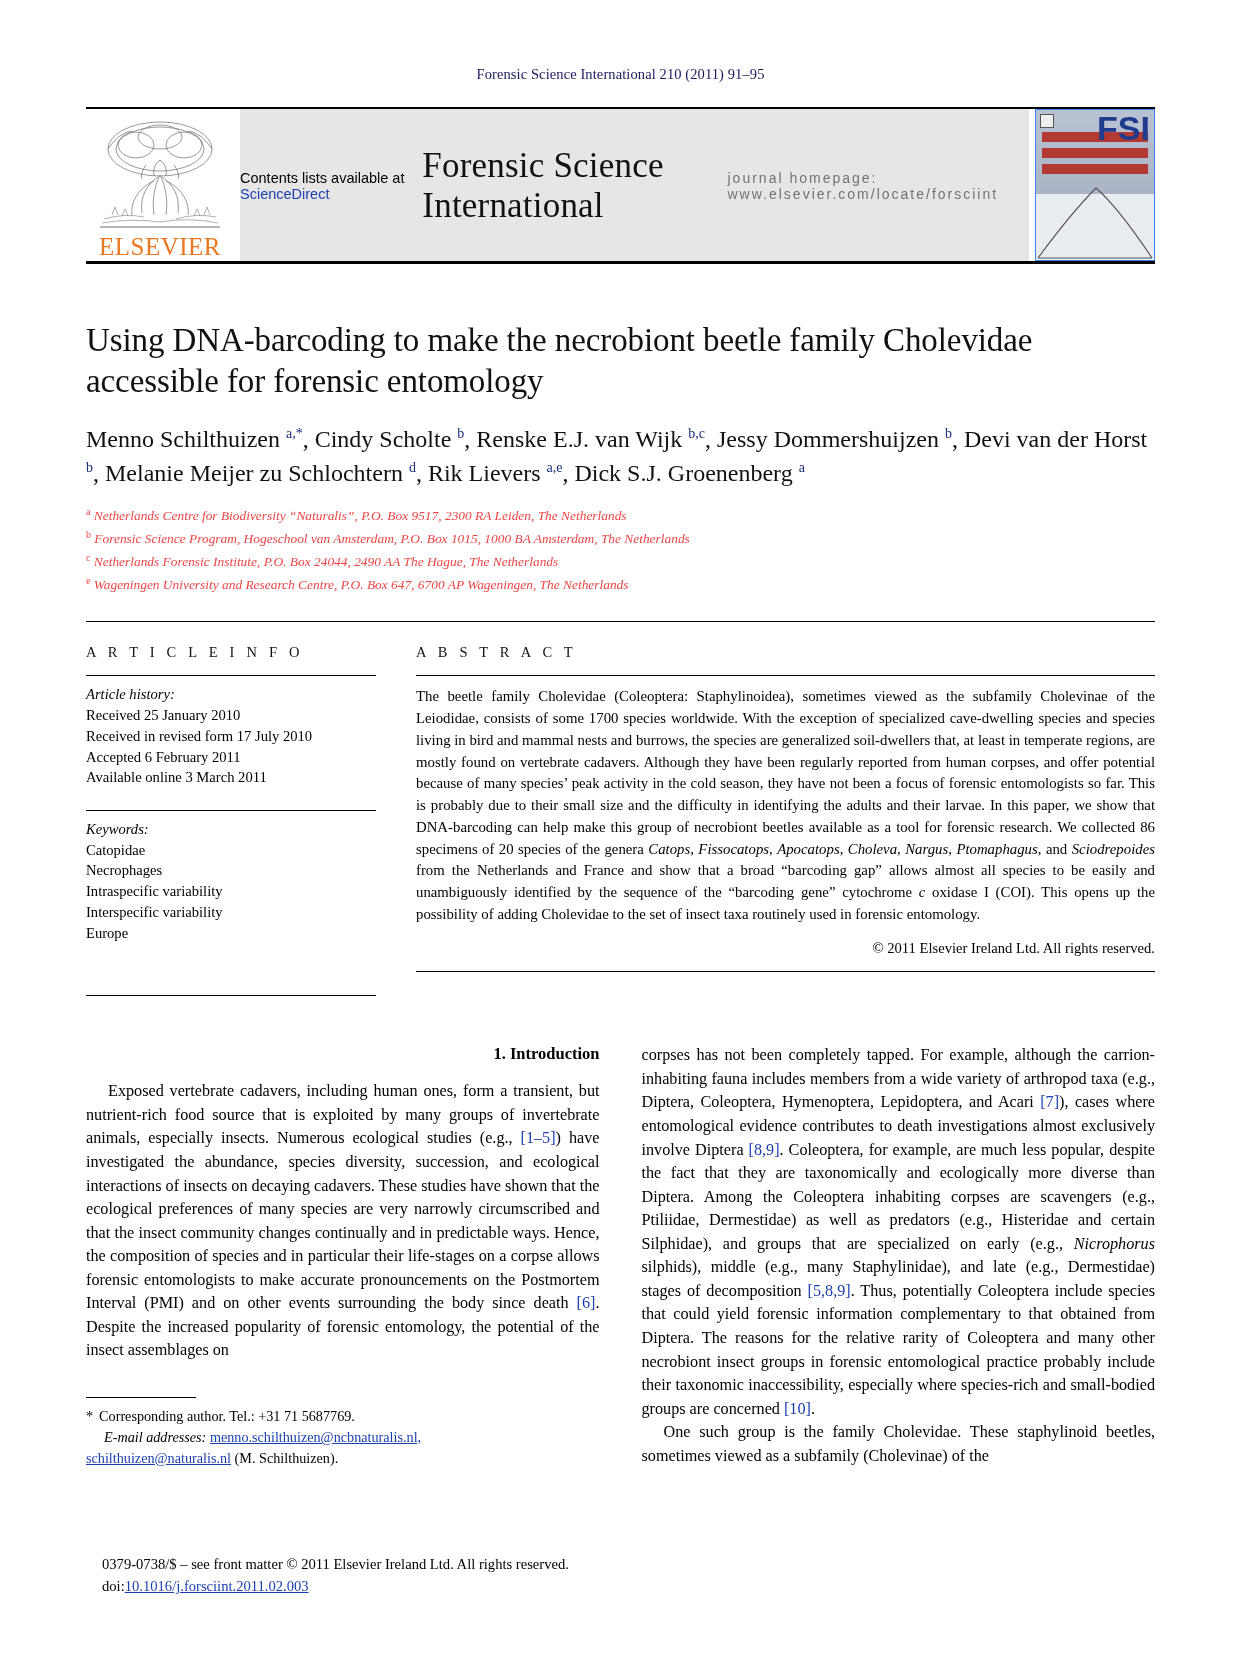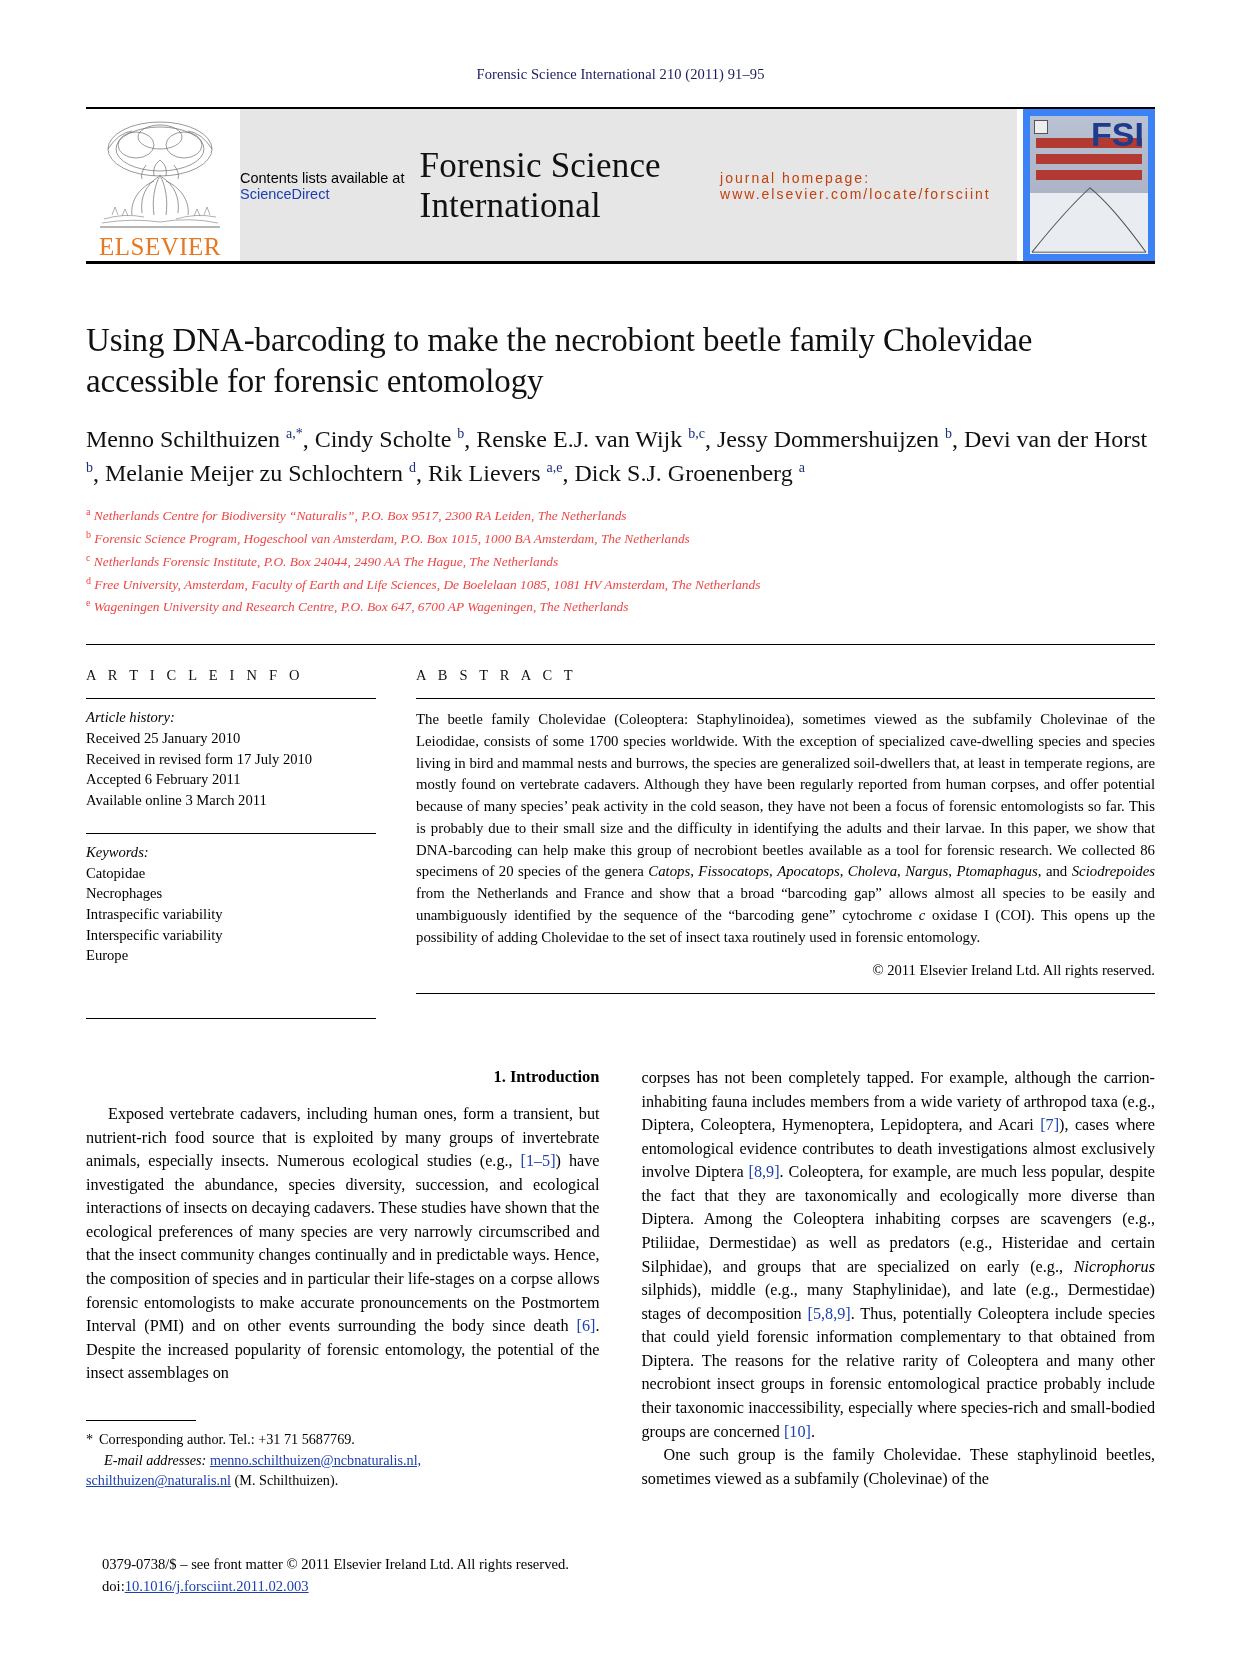--- a/index.html
+++ b/index.html
@@ -81,26 +81,26 @@
   .banner-title {
     font-family: "Liberation Serif", serif;
     font-size: 35px;
     letter-spacing: 0.2px;
     color: #111;
   }
   .banner-home {
     font-family: "Liberation Sans", sans-serif;
     font-size: 14px;
     letter-spacing: 2.0px;
-    color: #c2410c;
+    color: #737373;
   }
   .cover-thumb {
     width: 118px;
     flex: 0 0 118px;
-    border: 7px solid #3b82f6;
+    border: 1px solid #3b82f6;
     background: #c9ced8;
     position: relative;
     overflow: hidden;
   }
   .cover-top {
     position:absolute; top:0; left:0; right:0; height:58%;
     background: linear-gradient(180deg,#b9c2d2 0%, #aab4c6 100%);
   }
   .cover-bar {
     position:absolute; left:6px; right:6px;
@@ -305,21 +305,20 @@
 
   <div class="authors">
     <span><span>Menno Schilthuizen</span> <sup>a,*</sup></span>, <span><span>Cindy Scholte</span> <sup>b</sup></span>, <span><span>Renske E.J. van Wijk</span> <sup>b,c</sup></span>, <span><span>Jessy Dommershuijzen</span> <sup>b</sup></span>,
     <span><span>Devi van der Horst</span> <sup>b</sup></span>, <span><span>Melanie Meijer zu Schlochtern</span> <sup>d</sup></span>, <span><span>Rik Lievers</span> <sup>a,e</sup></span>, <span><span>Dick S.J. Groenenberg</span> <sup>a</sup></span>
   </div>
 
   <div class="affils">
     <div><sup>a</sup> <span>Netherlands Centre for Biodiversity “Naturalis”, P.O. Box 9517, 2300 RA Leiden, The Netherlands</span></div>
     <div><sup>b</sup> <span>Forensic Science Program, Hogeschool van Amsterdam, P.O. Box 1015, 1000 BA Amsterdam, The Netherlands</span></div>
     <div><sup>c</sup> <span>Netherlands Forensic Institute, P.O. Box 24044, 2490 AA The Hague, The Netherlands</span></div>
-    <div><sup>d</sup> <span>Free University, Amsterdam, Faculty of Earth and Life Sciences, De Boelelaan 1085, 1081 HV Amsterdam, The Netherlands</span></div>
     <div><sup>e</sup> <span>Wageningen University and Research Centre, P.O. Box 647, 6700 AP Wageningen, The Netherlands</span></div>
   </div>
 
   <div class="infoblock">
 
     <div class="col-info">
       <div class="sec-label">A R T I C L E  I N F O</div>
       <div class="hr-thin"></div>
       <div class="info-group">
         <div class="it">Article history:</div>

